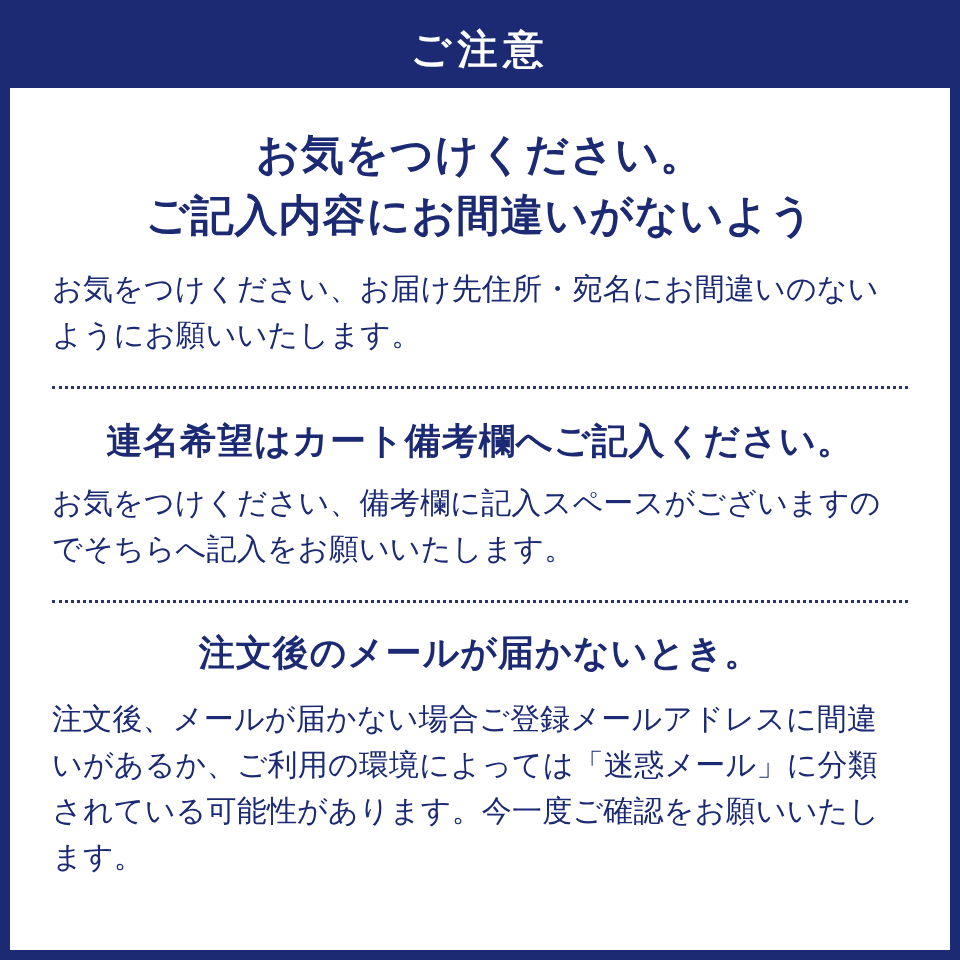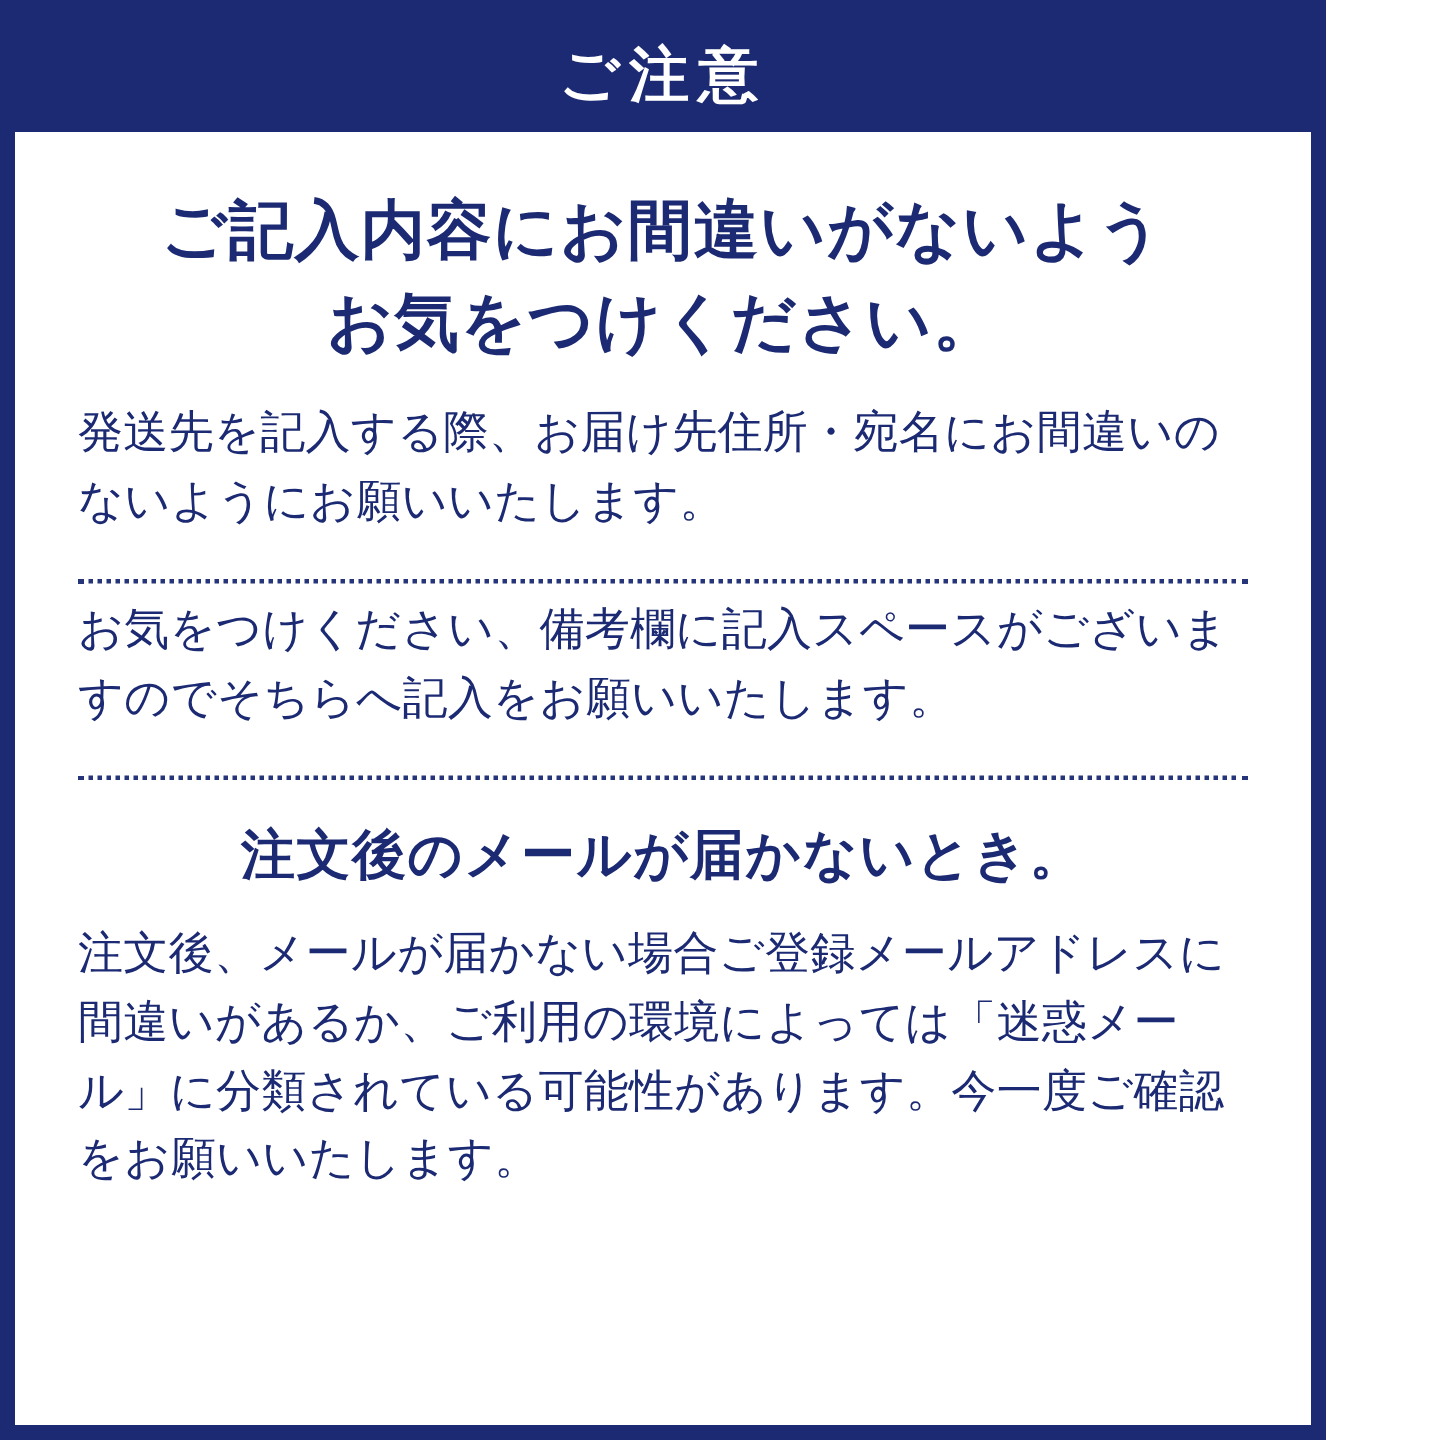--- a/index.html
+++ b/index.html
@@ -10,21 +10,21 @@
     width: 960px;
     height: 960px;
     background: #ffffff;
     font-family: "Liberation Sans", "DejaVu Sans", sans-serif;
     -webkit-font-smoothing: antialiased;
   }
 
   .notice-card {
     position: relative;
     box-sizing: border-box;
-    width: 884px;
+    width: 960px;
     height: 960px;
     background: #ffffff;
     border: 10px solid #1b2a73;
     padding: 0;
     overflow: hidden;
   }
 
   .notice-header {
     box-sizing: border-box;
     width: 100%;
@@ -95,29 +95,30 @@
 <div class="notice-card">
 
   <div class="notice-header">
     <span>ご注意</span>
   </div>
 
   <div class="notice-body">
 
     <div class="section section-1">
       <div class="section-heading big">
+        <div>お気をつけください。</div>
         <div>ご記入内容にお間違いがないよう</div>
-        <div>お気をつけください。</div>
       </div>
-      <div class="section-body">発送先を記入する際、お届け先住所・宛名にお間違いのないようにお願いいたします。</div>
+      <div class="section-body">お気をつけください、お届け先住所・宛名にお間違いのないようにお願いいたします。</div>
     </div>
 
     <div class="divider"></div>
 
     <div class="section section-2">
+      <div class="section-heading mid">連名希望はカート備考欄へご記入ください。</div>
       <div class="section-body">お気をつけください、備考欄に記入スペースがございますのでそちらへ記入をお願いいたします。</div>
     </div>
 
     <div class="divider"></div>
 
     <div class="section section-3">
       <div class="section-heading mid">注文後のメールが届かないとき。</div>
       <div class="section-body">注文後、メールが届かない場合ご登録メールアドレスに間違いがあるか、ご利用の環境によっては「迷惑メール」に分類されている可能性があります。今一度ご確認をお願いいたします。</div>
     </div>
 

